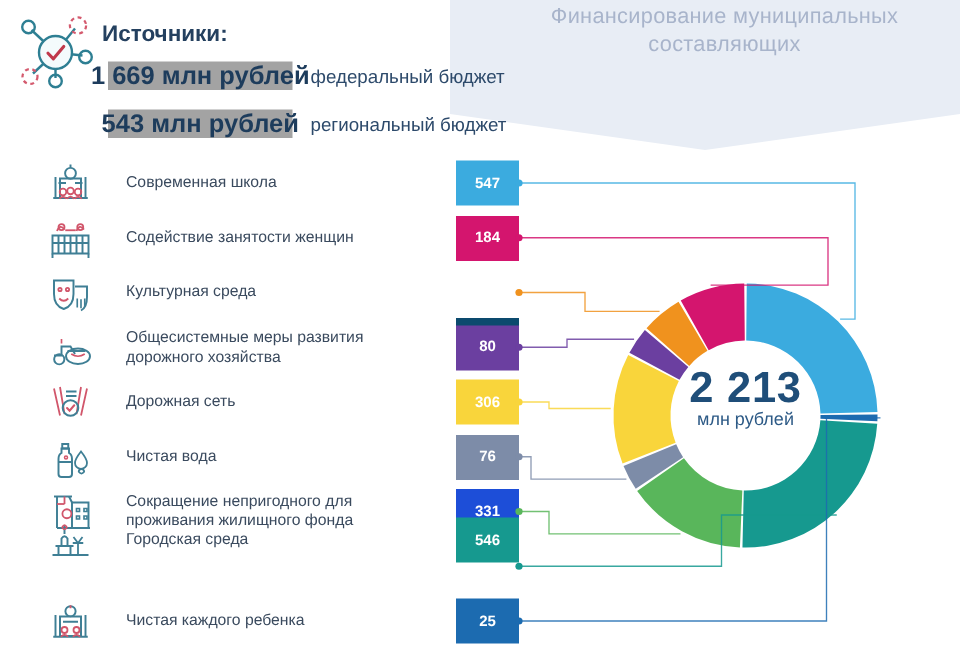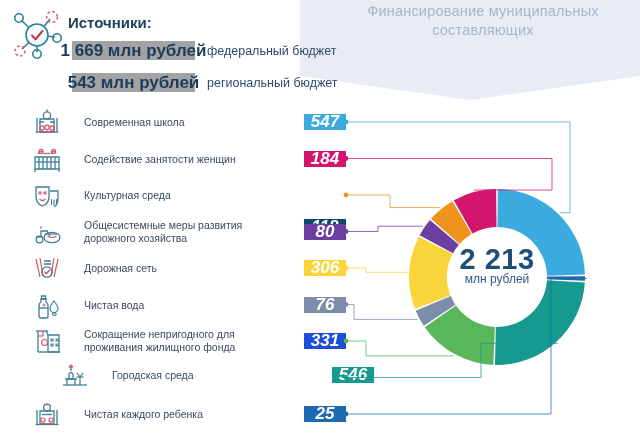--- a/index.html
+++ b/index.html
@@ -115,28 +115,27 @@
     font-size: 10.5px;
     line-height: 13px;
     color: #3a4a5e;
   }
   .legend-value {
     position: absolute;
     left: 304px;
     top: 50%;
     transform: translateY(-50%);
     width: 42px;
-    height: 16px;
+    height: 30px;
     display: flex;
     align-items: center;
     justify-content: center;
     color: #ffffff;
-    font-size: 17px;
+    font-size: 10px;
     font-weight: 600;
-    font-style: italic;
   }
 
   
   #chart-svg {
     position: absolute;
     left: 336px;
     top: 100px;
     width: 304px;
     height: 342px;
   }
@@ -320,21 +319,21 @@
           </g>
     <g fill="none" stroke="#d1566b" stroke-width="1.2">
       <path d="M13 7 v5"></path>
             <circle cx="14.6" cy="18.5" r="3"></circle>
             <path d="M8 12 h5"></path>
           </g>
         </svg>
         <div class="legend-label">Сокращение непригодного для проживания жилищного фонда</div>
         <div class="legend-value" style="background: #1d4ed8;">331</div>
       </div>
-      <div class="legend-row" style="top: 253px; margin-left: 28px;">
+      <div class="legend-row" style="top: 238px;">
         <svg class="legend-icon" viewBox="0 0 34 34">
           <g fill="none" stroke="#3f7f95" stroke-width="1.3">
       <path d="M5 27 h24"></path>
             <path d="M9 27 v-6 h8 v6"></path>
             <path d="M7 21 h12"></path>
       <path d="M11 21 v-5 q2-3 4 0 v5"></path>
             <path d="M13 13 v-6"></path>
           </g>
     <g fill="none" stroke="#3f7f95" stroke-width="1.2">
       <path d="M22 27 v-8"></path>

